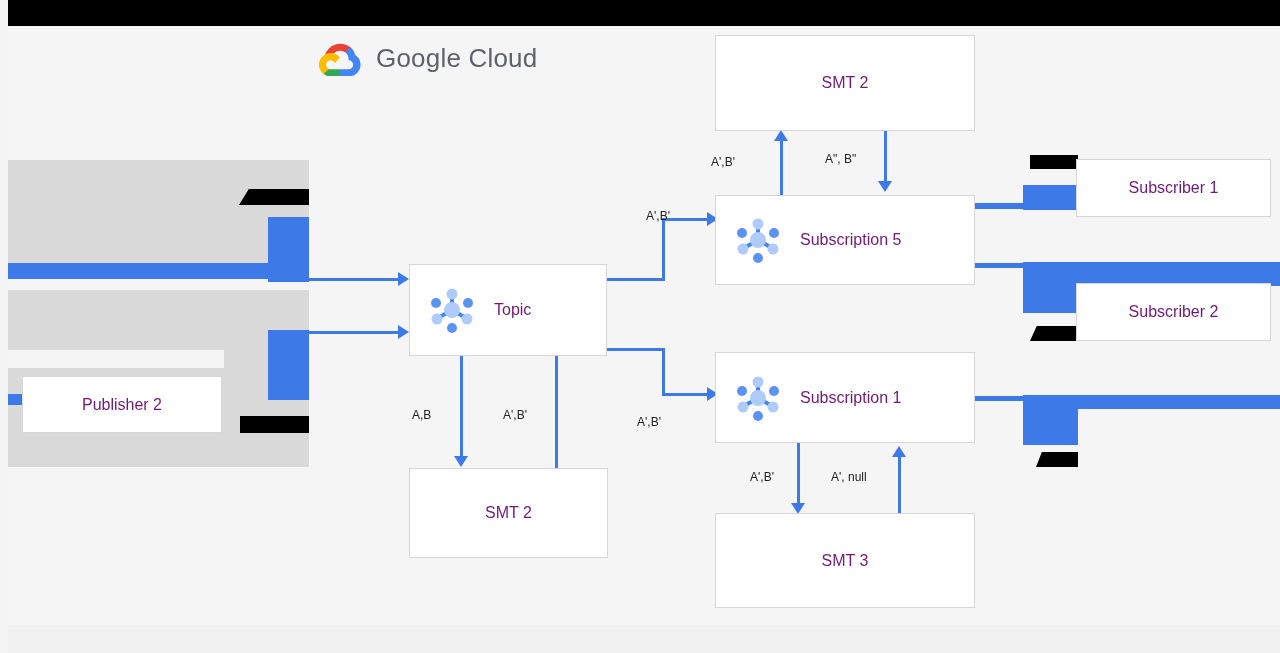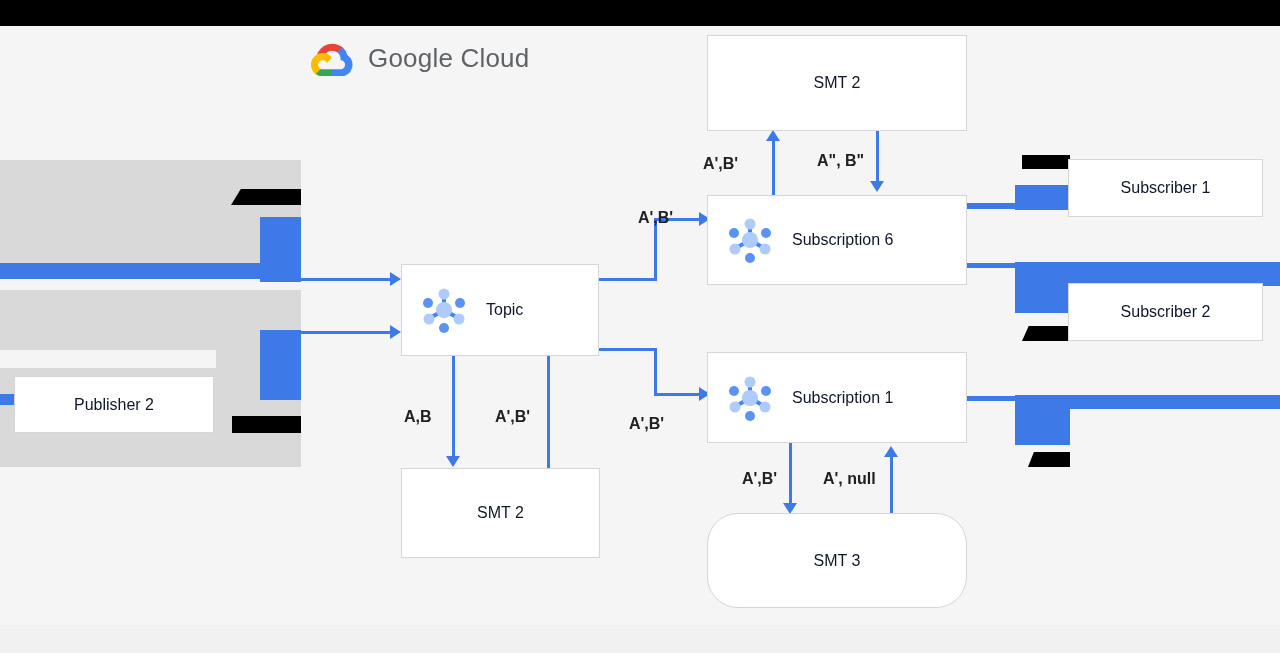--- a/index.html
+++ b/index.html
@@ -2,57 +2,57 @@
 <html><head>
 <meta charset="utf-8">
 <style>
   html,body{margin:0;padding:0;}
   body{
     width:1280px;height:653px;
     background:#f4f4f4;
     font-family:"Liberation Sans","DejaVu Sans",sans-serif;
     overflow:hidden;position:relative;
   }
-  .stage{position:absolute;left:0;top:0;width:1100px;height:653px;padding-left:8px;}
+  .stage{position:absolute;left:8px;top:0;width:1100px;height:653px;padding-left:8px;}
 
   
   .topbar{position:absolute;left:0;top:0;width:1280px;height:26px;background:#000;}
   .page-bg{position:absolute;left:0;top:26px;width:1280px;height:599px;background:#f5f5f5;}
   .footer-bg{position:absolute;left:0;top:625px;width:1280px;height:28px;background:#f1f1f1;}
   .canvas{position:absolute;left:301px;top:26px;width:979px;height:599px;background:#f5f5f5;}
 
   
   .artifact-gray{position:absolute;background:#d9d9d9;}
   .artifact-black{position:absolute;background:#000;}
   .artifact-black.slant{clip-path:polygon(14% 0,100% 0,100% 100%,0 100%);}
   .artifact-blue{position:absolute;background:#3d7ae8;}
 
   
   .node{
     position:absolute;background:#ffffff;border:1px solid #d6d6d6;
     display:flex;align-items:center;justify-content:center;
-    font-size:16px;color:#0f172a;box-sizing:border-box;
+    font-size:16px;color:#701a75;box-sizing:border-box;
   }
   .node.with-icon{justify-content:flex-start;}
   .node .lbl{display:block;}
   .node.with-icon .lbl{margin-left:14px;}
 
   
   .pubsub-icon{width:56px;height:56px;flex:0 0 56px;margin-left:14px;}
 
   
   .seg{position:absolute;background:#3d7ae8;}
   .seg.h{height:3px;}
   .seg.v{width:3px;}
   .arrow{position:absolute;width:0;height:0;}
   .arrow.right{border-top:7px solid transparent;border-bottom:7px solid transparent;border-left:11px solid #3d7ae8;}
   .arrow.down{border-left:7px solid transparent;border-right:7px solid transparent;border-top:11px solid #3d7ae8;}
   .arrow.up{border-left:7px solid transparent;border-right:7px solid transparent;border-bottom:11px solid #3d7ae8;}
 
-  .edge-label{position:absolute;font-size:16px;color:#202124;white-space:nowrap;font-weight:bold;}
+  .edge-label{position:absolute;font-size:12px;color:#202124;white-space:nowrap;}
 
   
   .gc-logo{position:absolute;left:310px;top:40px;display:flex;align-items:center;}
   .gc-logo svg{display:block;}
   .gc-word{font-size:26px;color:#5f6368;margin-left:14px;letter-spacing:.2px;}
 </style>
 </head>
 <body>
 
 <div class="stage">
@@ -173,40 +173,40 @@
   </div>
 
   <div class="node" style="left:401px;top:468px;width:199px;height:90px;">
     <span class="lbl">SMT 2</span>
   </div>
 
   <div class="node" style="left:707px;top:35px;width:260px;height:96px;">
     <span class="lbl">SMT 2</span>
   </div>
 
-  <div class="node" style="left:707px;top:513px;width:260px;height:95px;border-radius:31px;">
+  <div class="node" style="left:707px;top:513px;width:260px;height:95px;">
     <span class="lbl">SMT 3</span>
   </div>
 
   <div class="node with-icon" style="left:707px;top:195px;width:260px;height:90px;">
     <svg class="pubsub-icon" viewBox="0 0 56 56" aria-hidden="true">
       <g stroke="#4285f4" stroke-width="4">
         <line x1="28" y1="28" x2="28" y2="14"></line>
         <line x1="28" y1="28" x2="14" y2="36"></line>
         <line x1="28" y1="28" x2="42" y2="36"></line>
       </g>
       <circle cx="28" cy="28" r="8" fill="#aecbfa"></circle>
       <circle cx="28" cy="12" r="5.5" fill="#aecbfa"></circle>
       <circle cx="12" cy="21" r="5" fill="#5b93f5"></circle>
       <circle cx="44" cy="21" r="5" fill="#5b93f5"></circle>
       <circle cx="13" cy="37" r="5.5" fill="#aecbfa"></circle>
       <circle cx="43" cy="37" r="5.5" fill="#aecbfa"></circle>
       <circle cx="28" cy="46" r="5" fill="#5b93f5"></circle>
     </svg>
-    <span class="lbl">Subscription 6</span>
+    <span class="lbl">Subscription 5</span>
   </div>
 
   <div class="node with-icon" style="left:707px;top:352px;width:260px;height:91px;">
     <svg class="pubsub-icon" viewBox="0 0 56 56" aria-hidden="true">
       <g stroke="#4285f4" stroke-width="4">
         <line x1="28" y1="28" x2="28" y2="14"></line>
         <line x1="28" y1="28" x2="14" y2="36"></line>
         <line x1="28" y1="28" x2="42" y2="36"></line>
       </g>
       <circle cx="28" cy="28" r="8" fill="#aecbfa"></circle>

